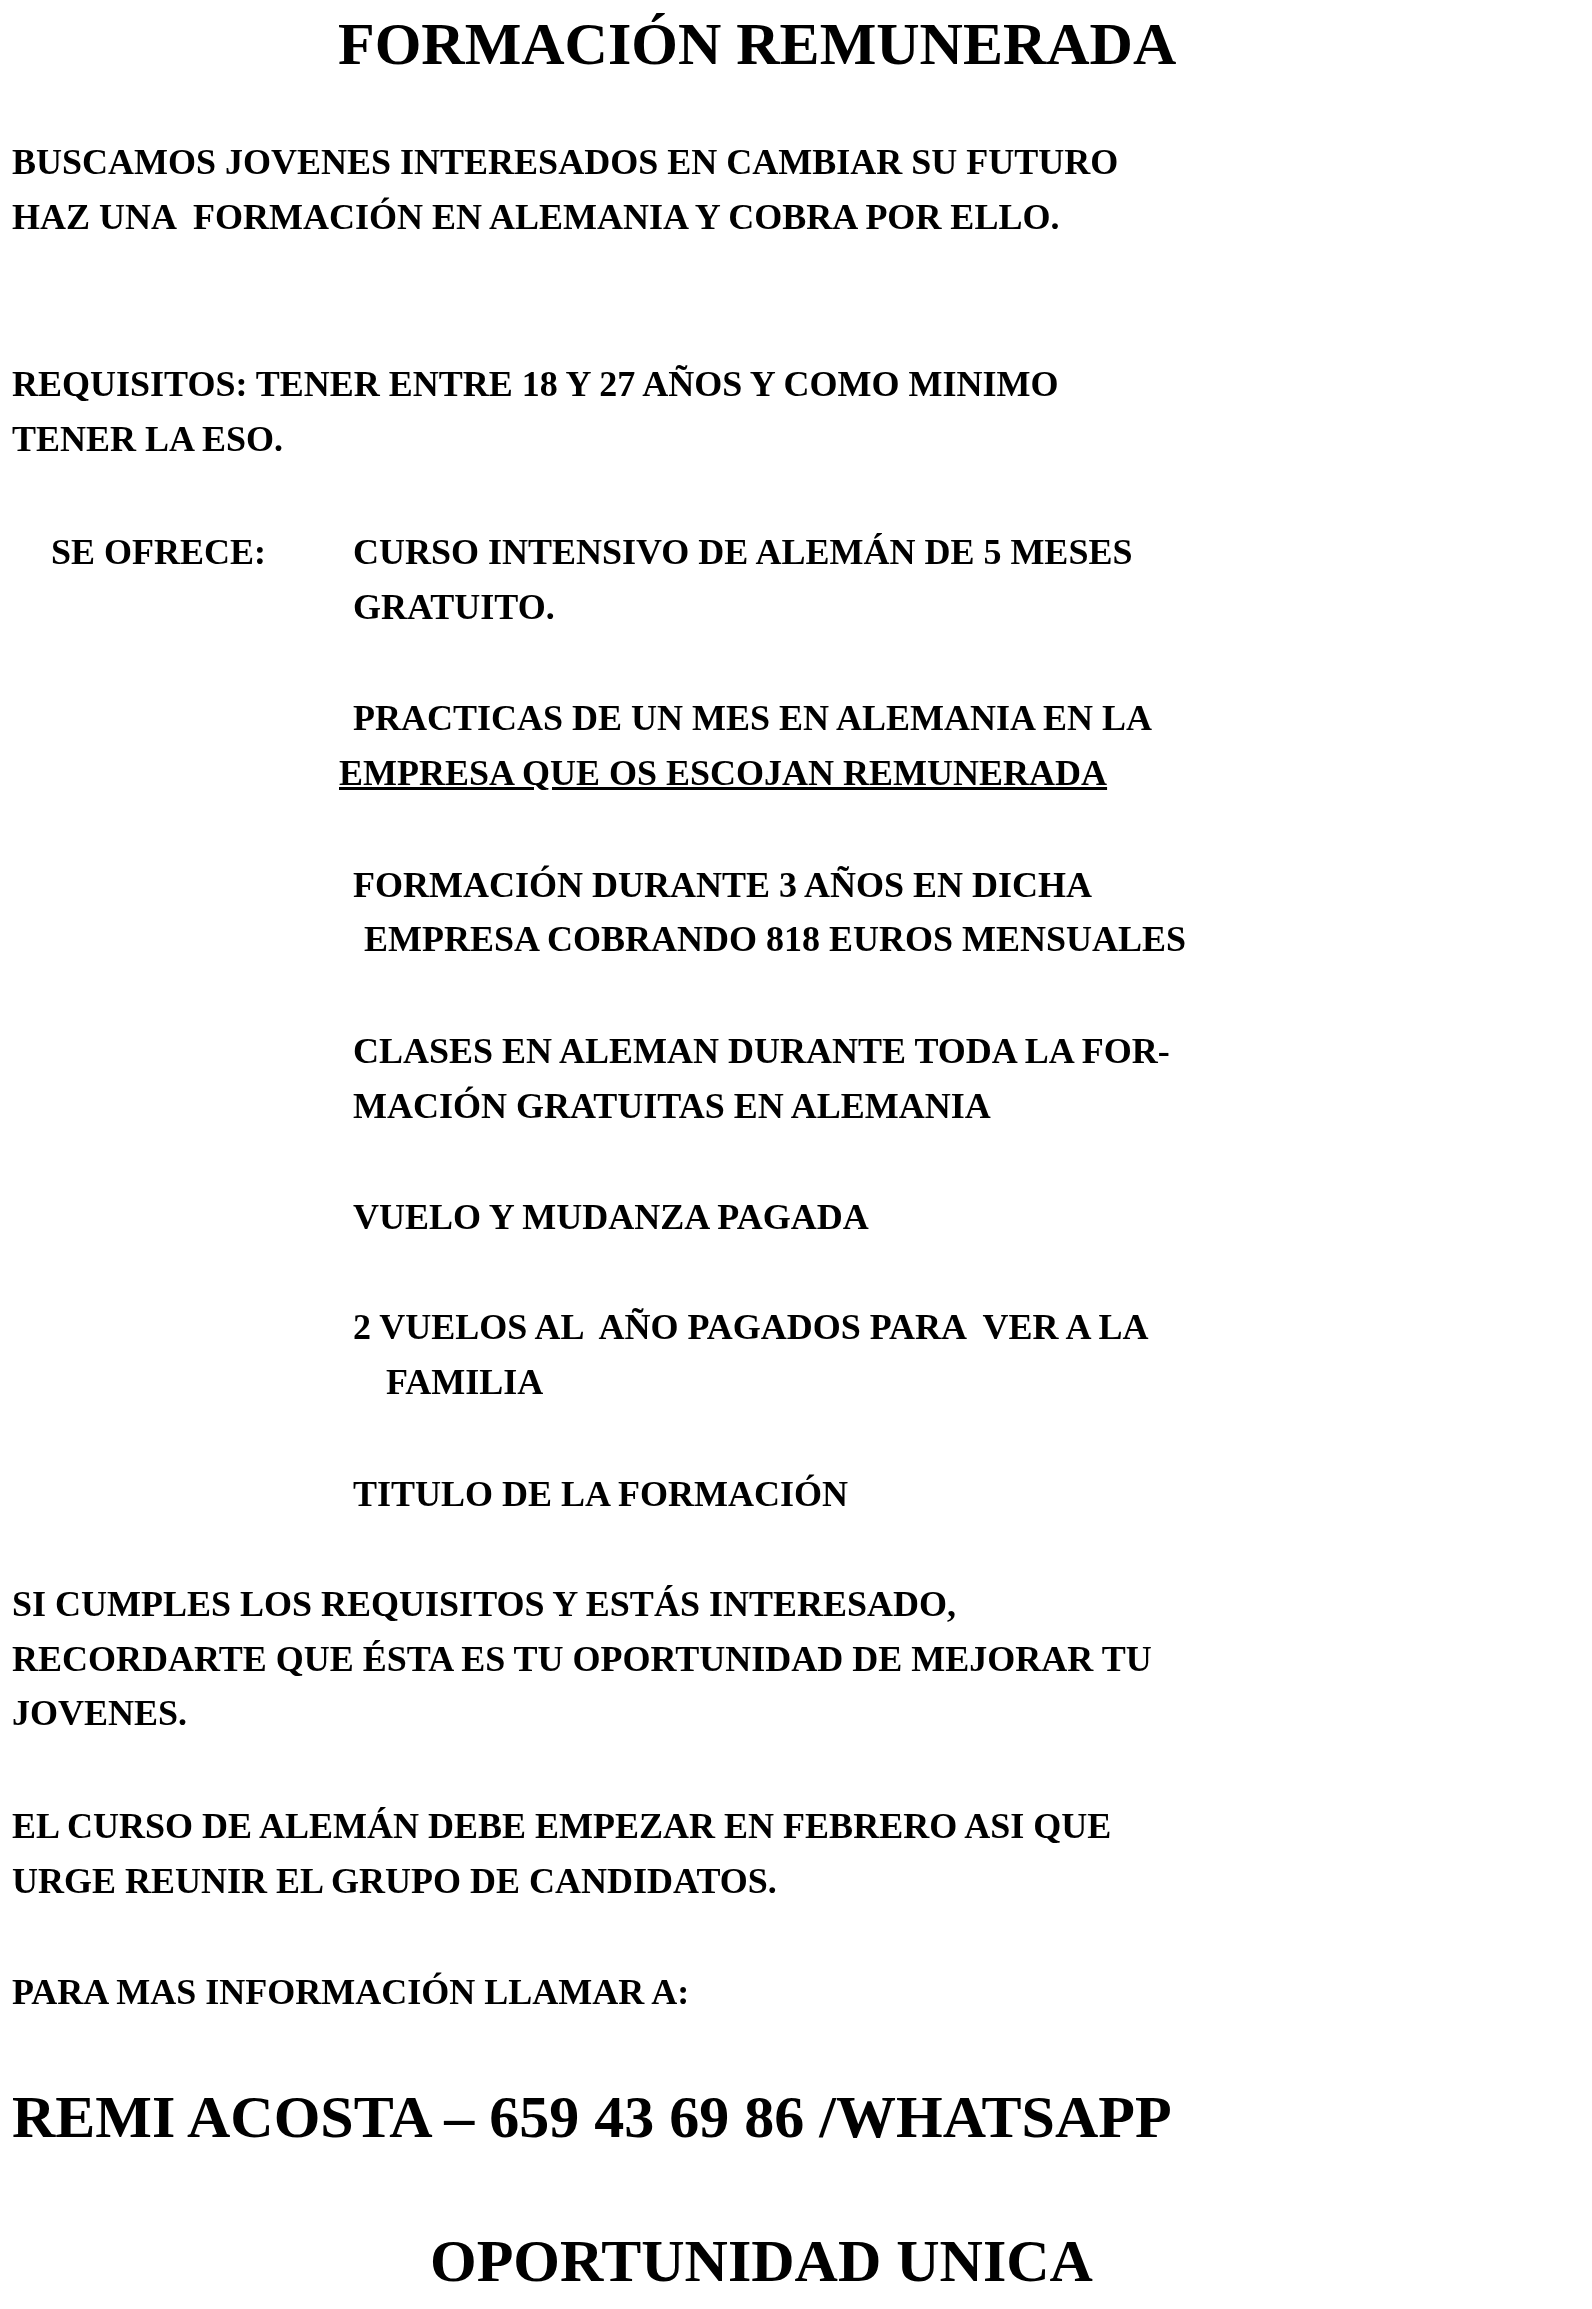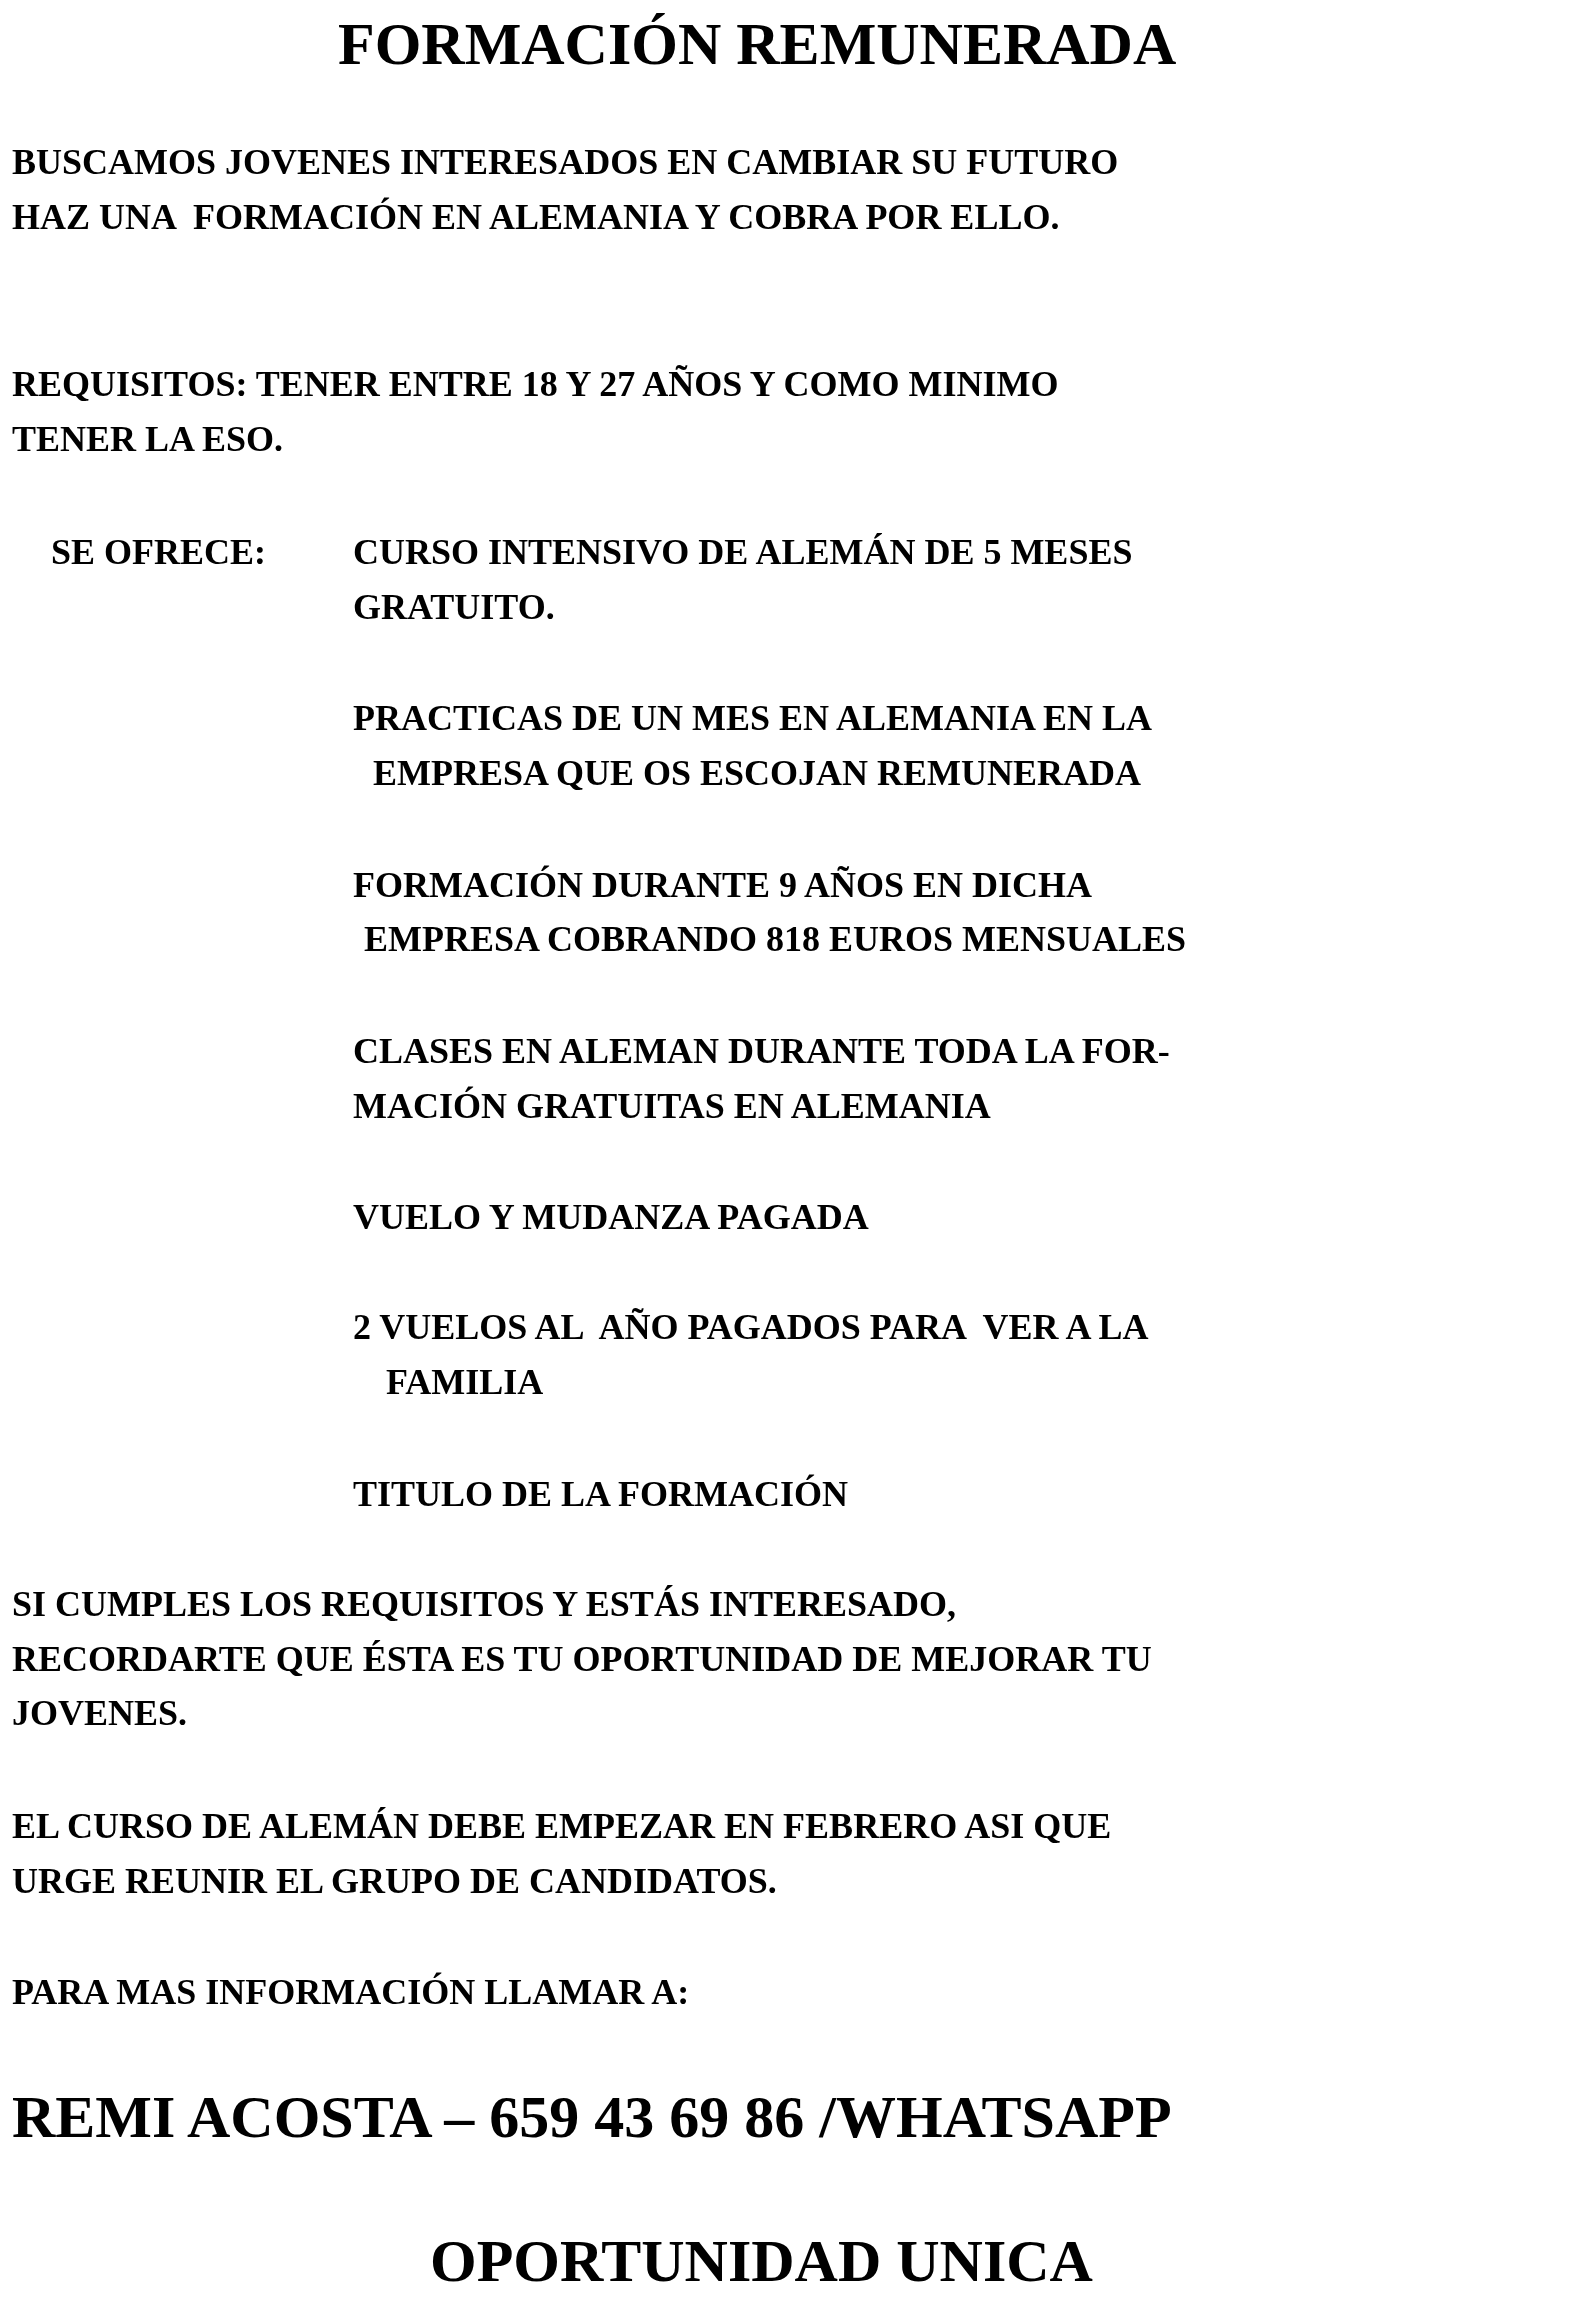--- a/index.html
+++ b/index.html
@@ -26,23 +26,23 @@
 
   <div class="line" style="top:366px; left:12px;">REQUISITOS: TENER ENTRE 18 Y 27 AÑOS Y COMO MINIMO</div>
   <div class="line" style="top:421px; left:12px;">TENER LA ESO.</div>
 
   <div class="line" style="top:534px; left:12px;margin-left:39px;">SE OFRECE:</div>
 
   <div class="line" style="top:534px; left:353px;">CURSO INTENSIVO DE ALEMÁN DE 5 MESES</div>
   <div class="line" style="top:589px; left:353px;">GRATUITO.</div>
 
   <div class="line" style="top:700px; left:353px;">PRACTICAS DE UN MES EN ALEMANIA EN LA</div>
-  <div class="line" style="top:755px; left:373px;">EMPRESA QUE OS ESCOJAN REMUNERADA</div>
+  <div class="line" style="top:755px; left:339px;text-decoration:underline;">EMPRESA QUE OS ESCOJAN REMUNERADA</div>
 
-  <div class="line" style="top:867px; left:353px;">FORMACIÓN DURANTE 9 AÑOS EN DICHA</div>
+  <div class="line" style="top:867px; left:353px;">FORMACIÓN DURANTE 3 AÑOS EN DICHA</div>
   <div class="line" style="top:921px; left:364px;">EMPRESA COBRANDO 818 EUROS MENSUALES</div>
 
   <div class="line" style="top:1033px; left:353px;">CLASES EN ALEMAN DURANTE TODA LA FOR-</div>
   <div class="line" style="top:1088px; left:353px;">MACIÓN GRATUITAS EN ALEMANIA</div>
 
   <div class="line" style="top:1199px; left:353px;">VUELO Y MUDANZA PAGADA</div>
 
   <div class="line" style="top:1309px; left:353px;">2 VUELOS AL  AÑO PAGADOS PARA  VER A LA</div>
   <div class="line" style="top:1364px; left:353px;margin-left:33px;">FAMILIA</div>
 

